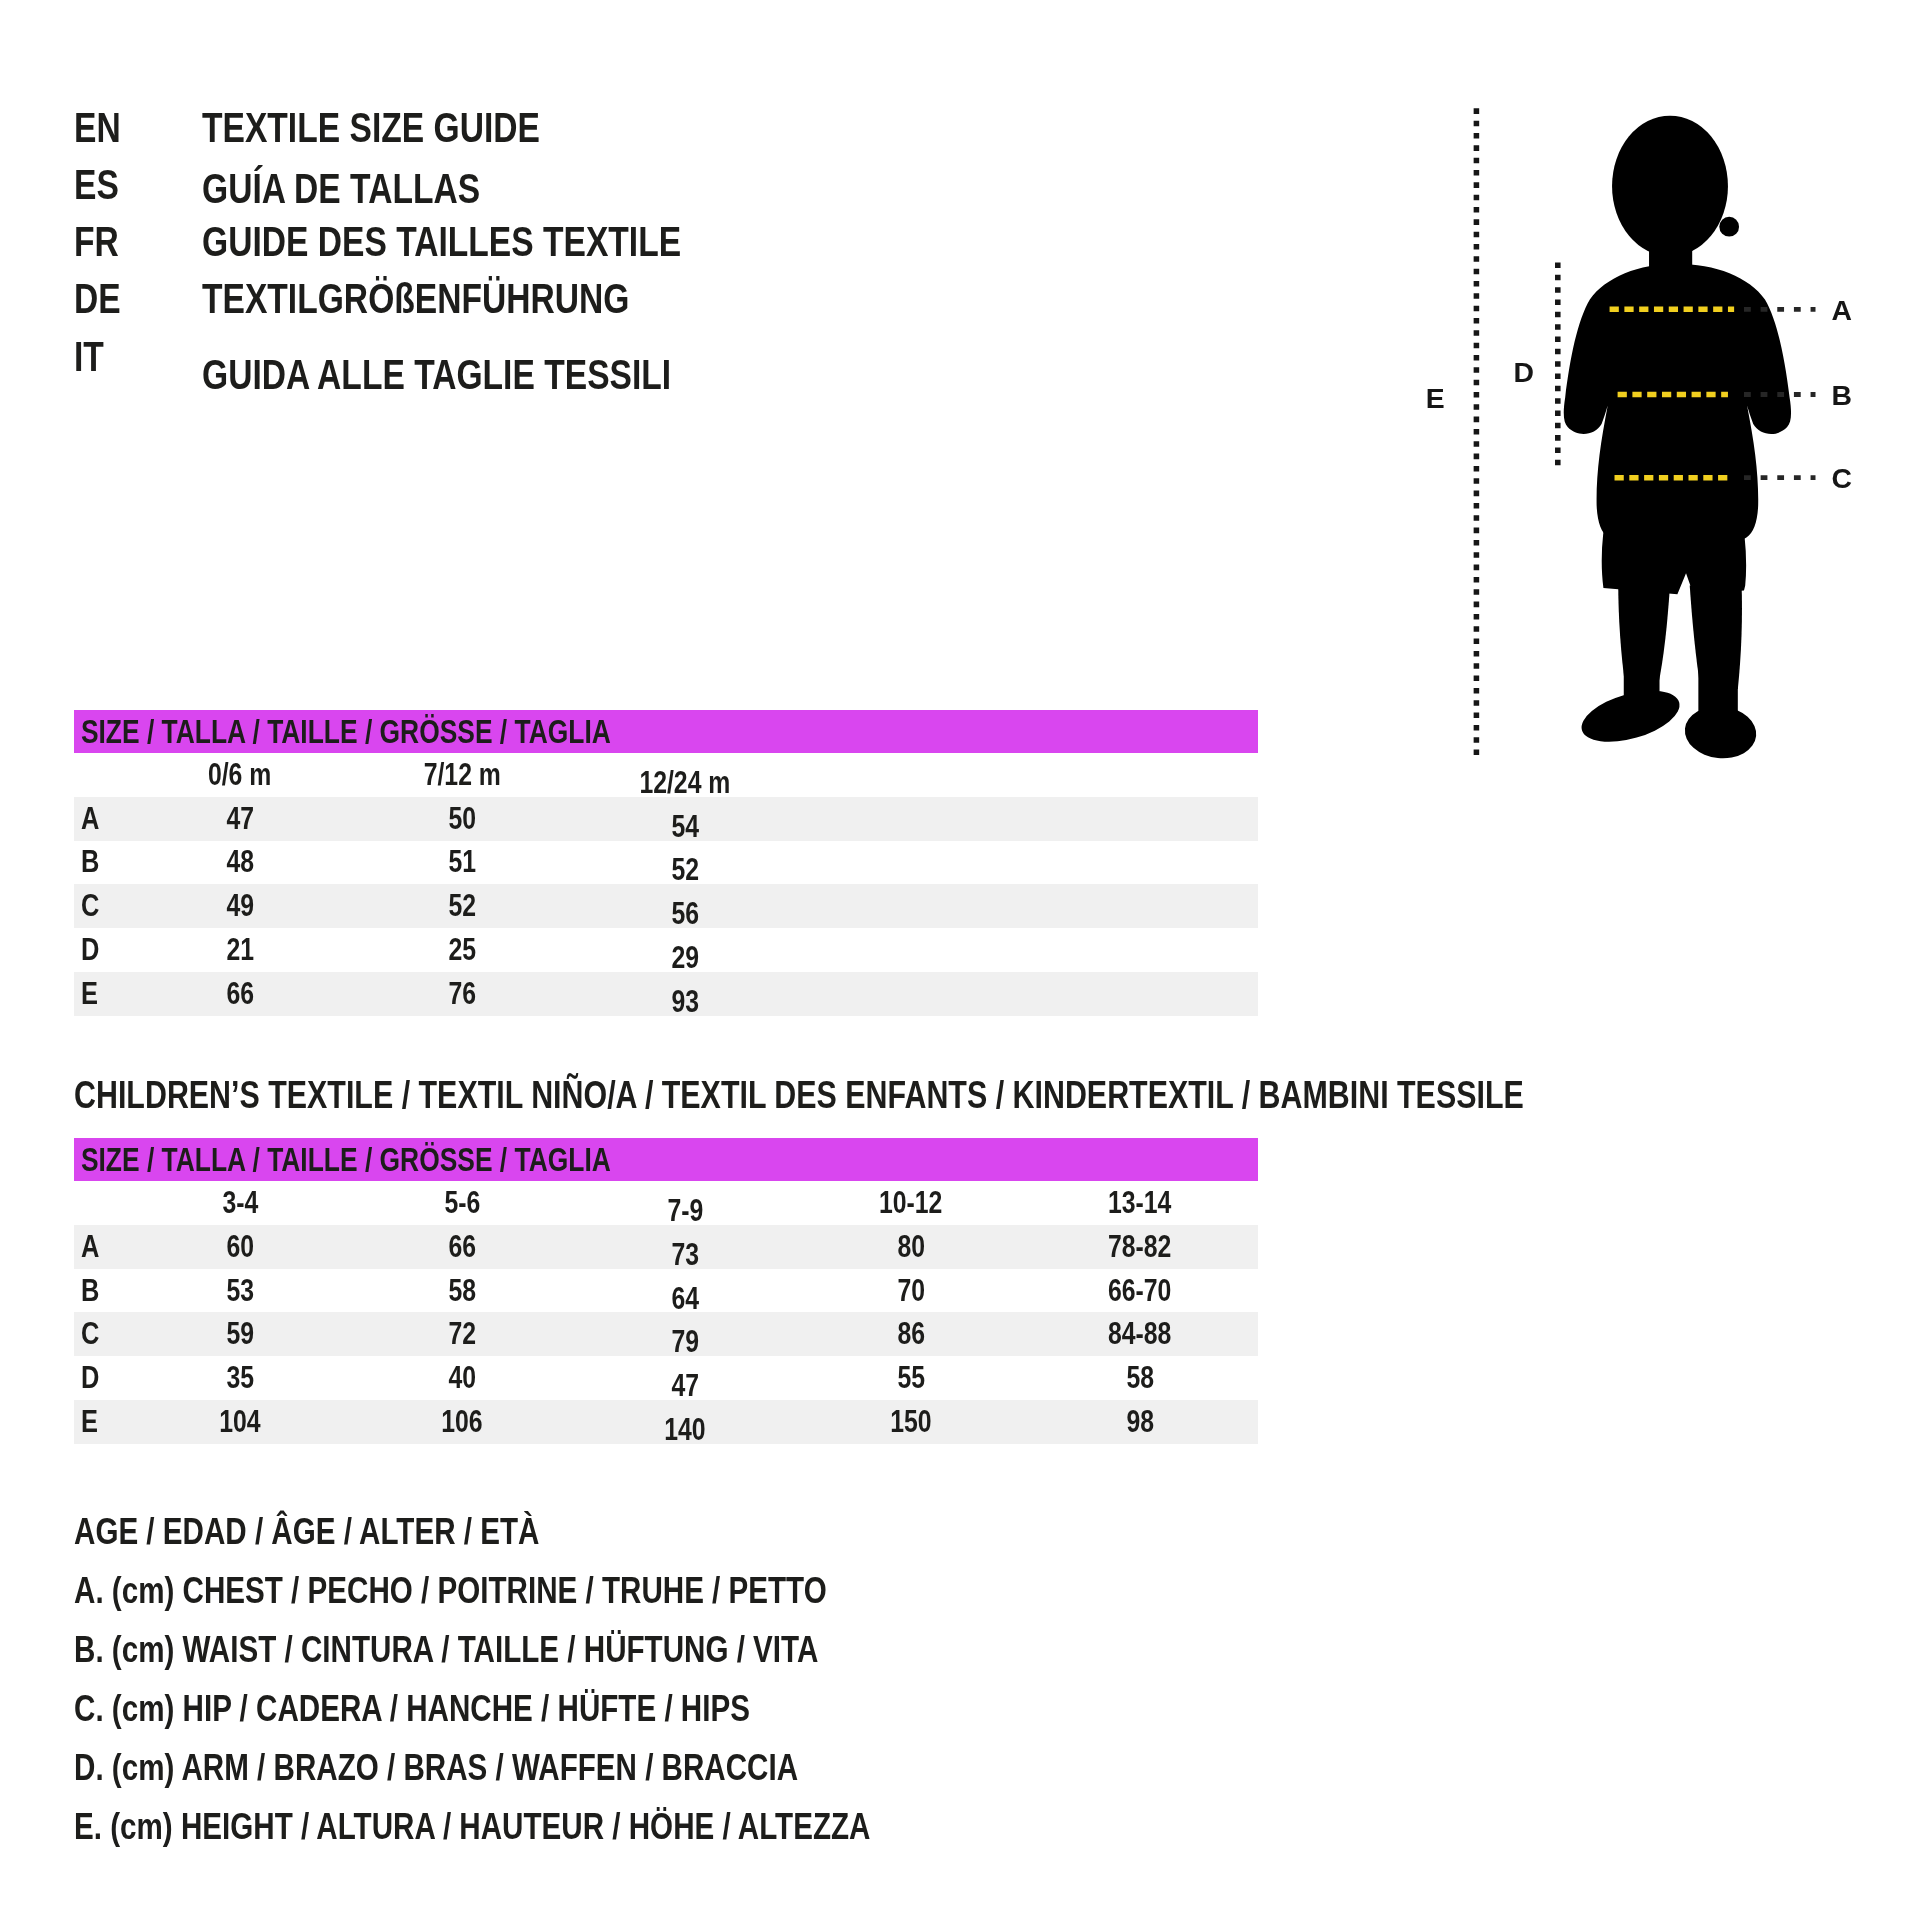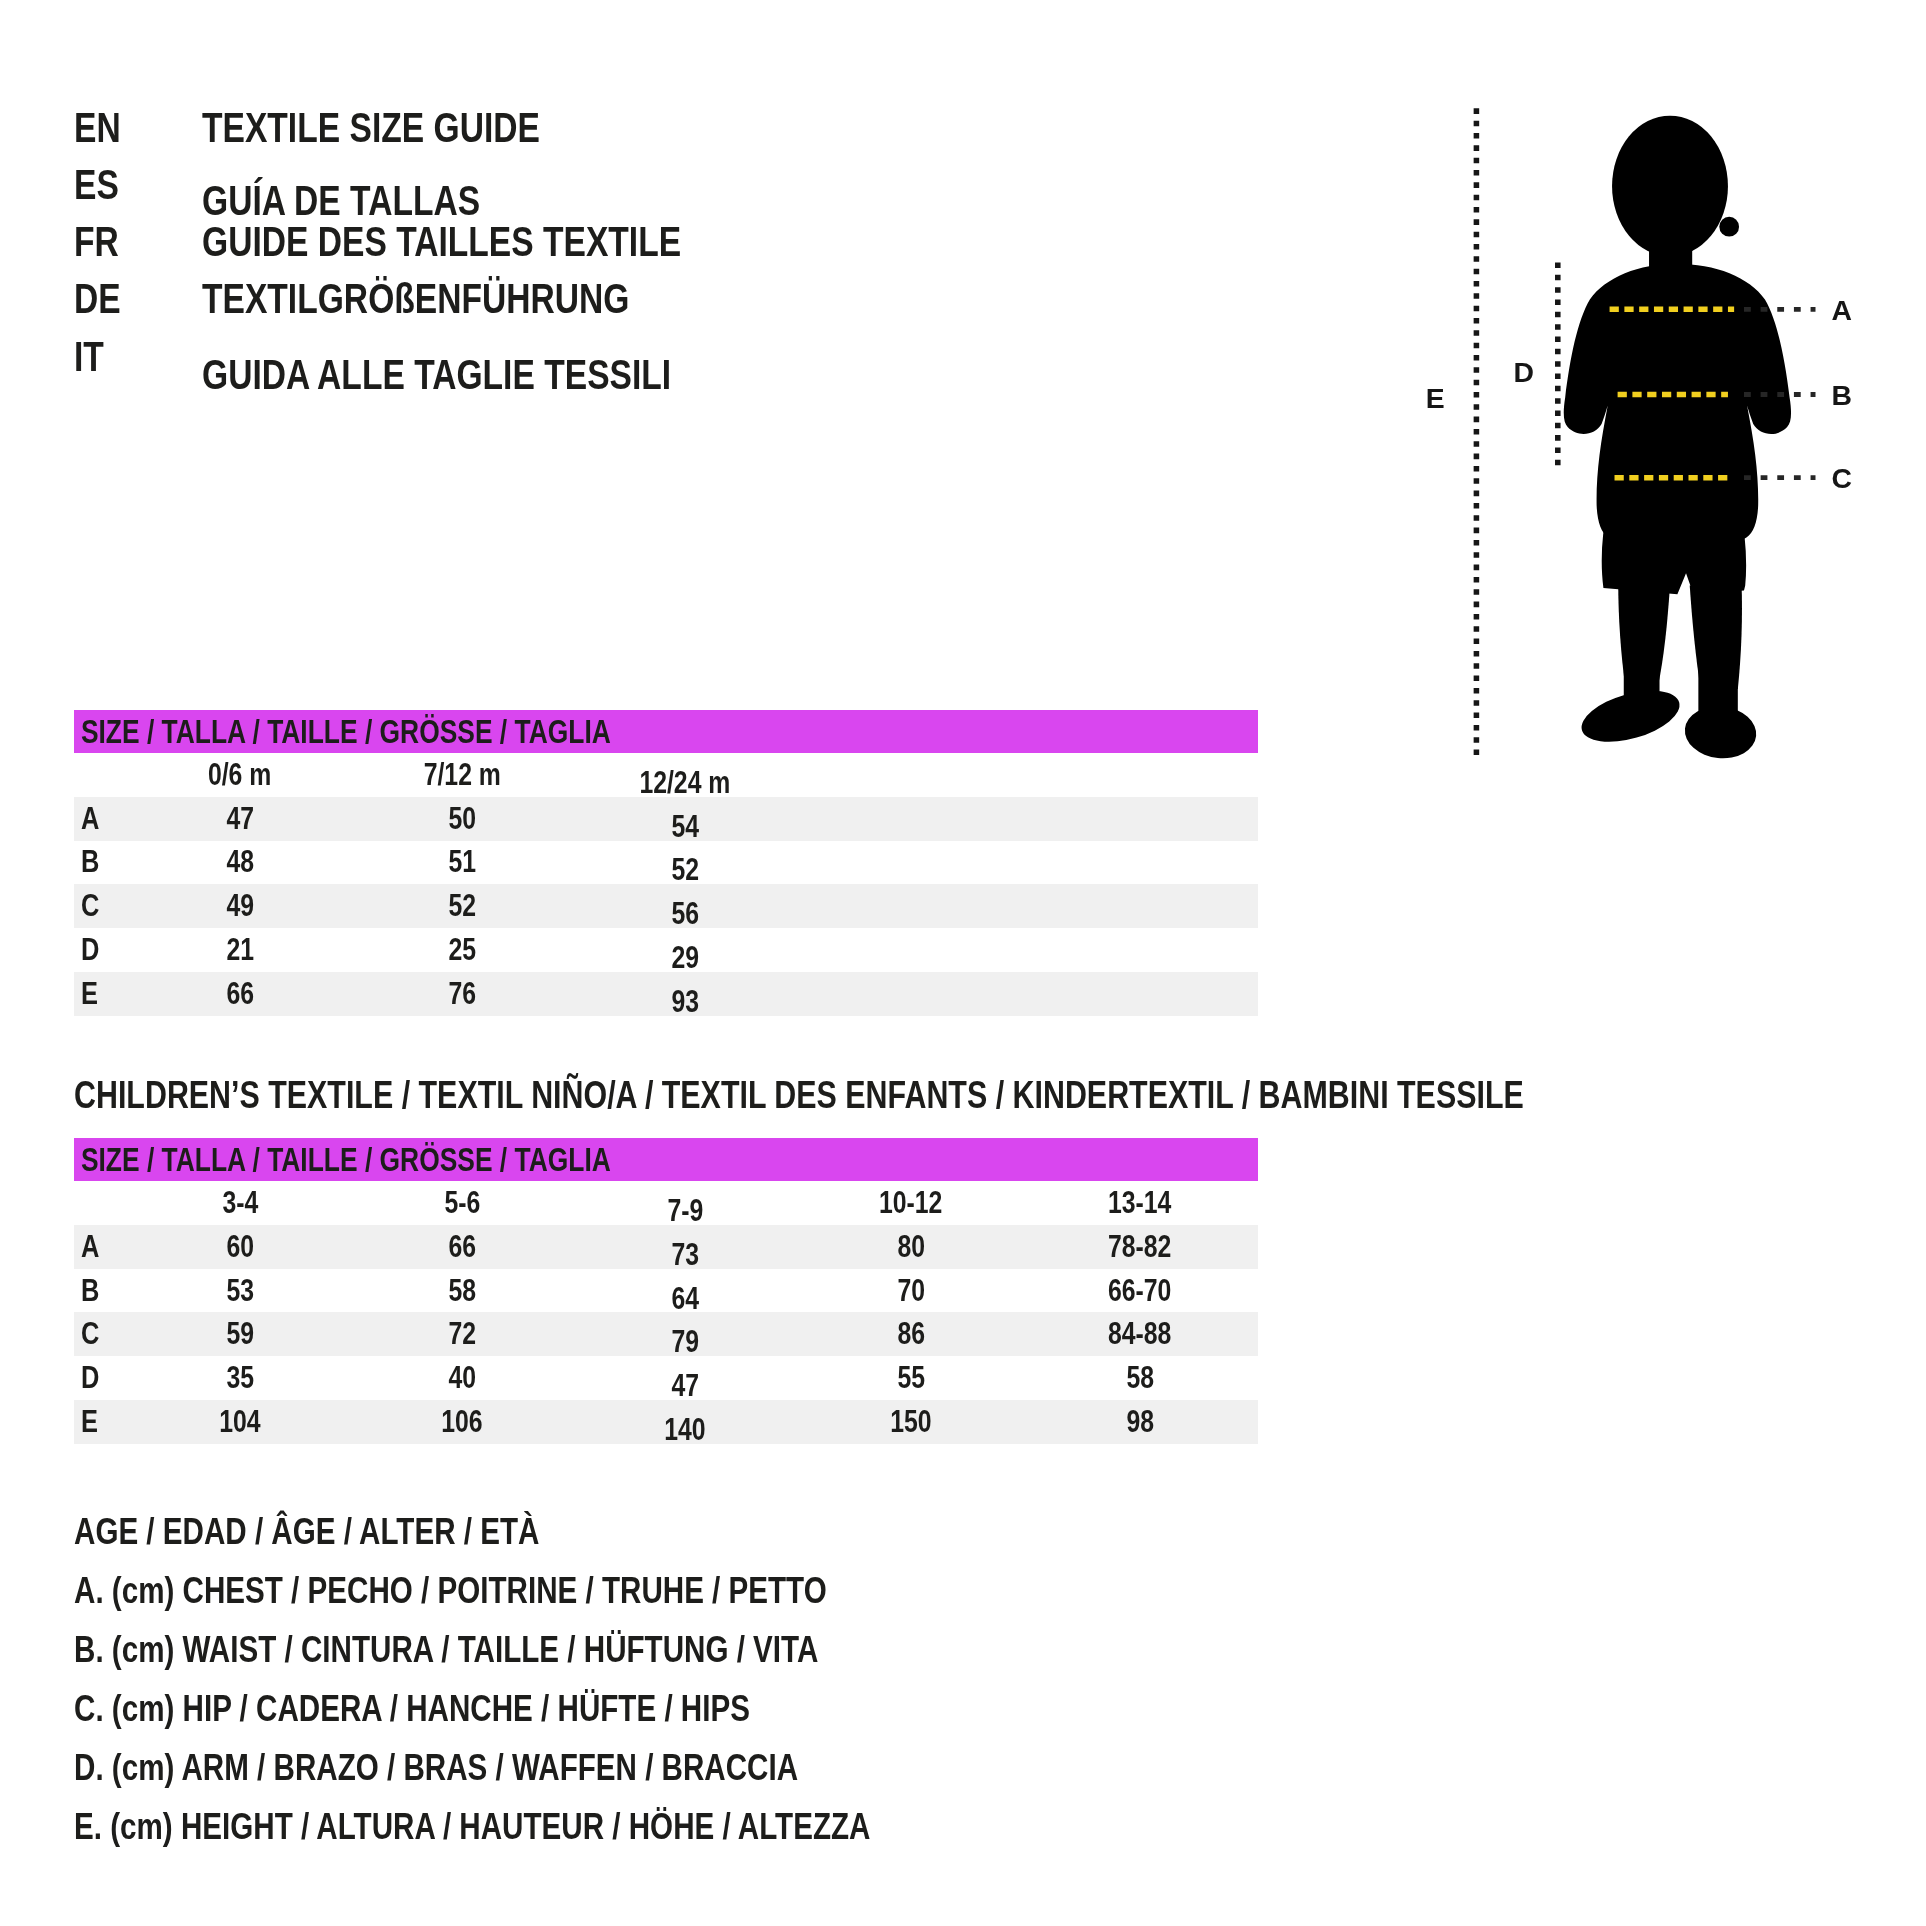--- a/index.html
+++ b/index.html
@@ -42,21 +42,21 @@
 </style>
 </head>
 <body>
 
 <div class="canvas">
 
   <div>
     <span class="lang-code" style="top:99px"><span class="cond">EN</span></span>
     <span class="lang-title" style="top:99px"><span class="cond">TEXTILE SIZE GUIDE</span></span>
     <span class="lang-code" style="top:156px"><span class="cond">ES</span></span>
-    <span class="lang-title" style="top:172px"><span class="cond">GUÍA DE TALLAS</span></span>
+    <span class="lang-title" style="top:160px"><span class="cond">GUÍA DE TALLAS</span></span>
     <span class="lang-code" style="top:213px"><span class="cond">FR</span></span>
     <span class="lang-title" style="top:213px"><span class="cond">GUIDE DES TAILLES TEXTILE</span></span>
     <span class="lang-code" style="top:270px"><span class="cond">DE</span></span>
     <span class="lang-title" style="top:270px"><span class="cond">TEXTILGRÖßENFÜHRUNG</span></span>
     <span class="lang-code" style="top:328px"><span class="cond">IT</span></span>
     <span class="lang-title" style="top:346px"><span class="cond">GUIDA ALLE TAGLIE TESSILI</span></span>
   </div>
 
   <div class="fig">
     <svg viewBox="0 0 840 1150" xmlns="http://www.w3.org/2000/svg">

